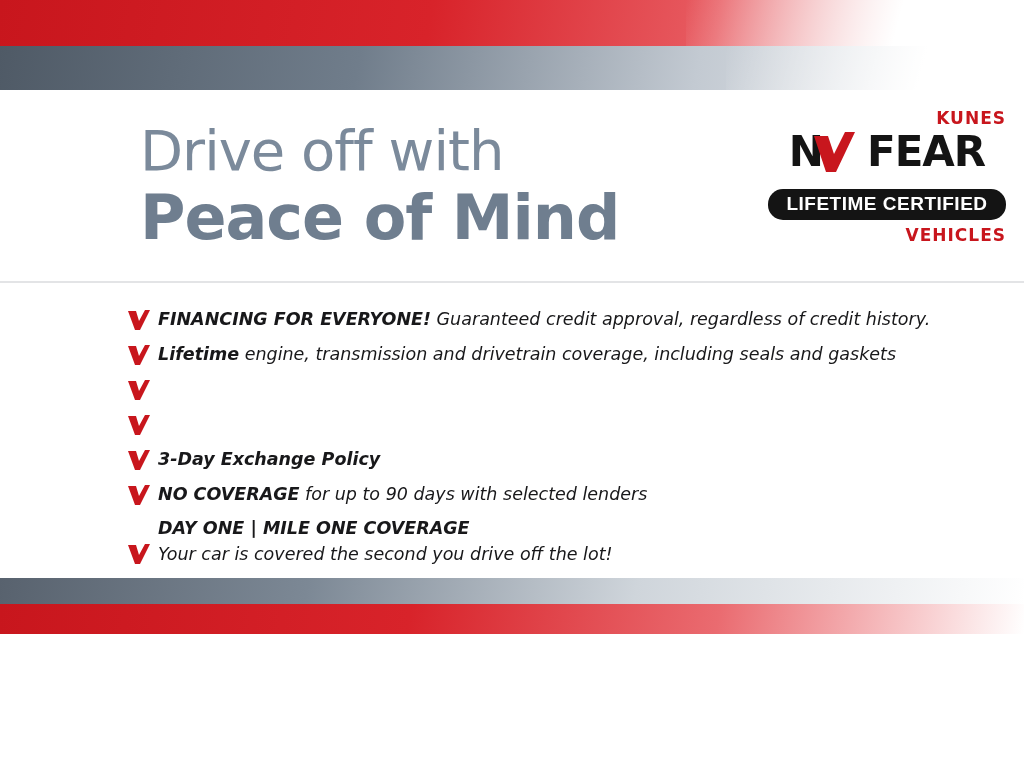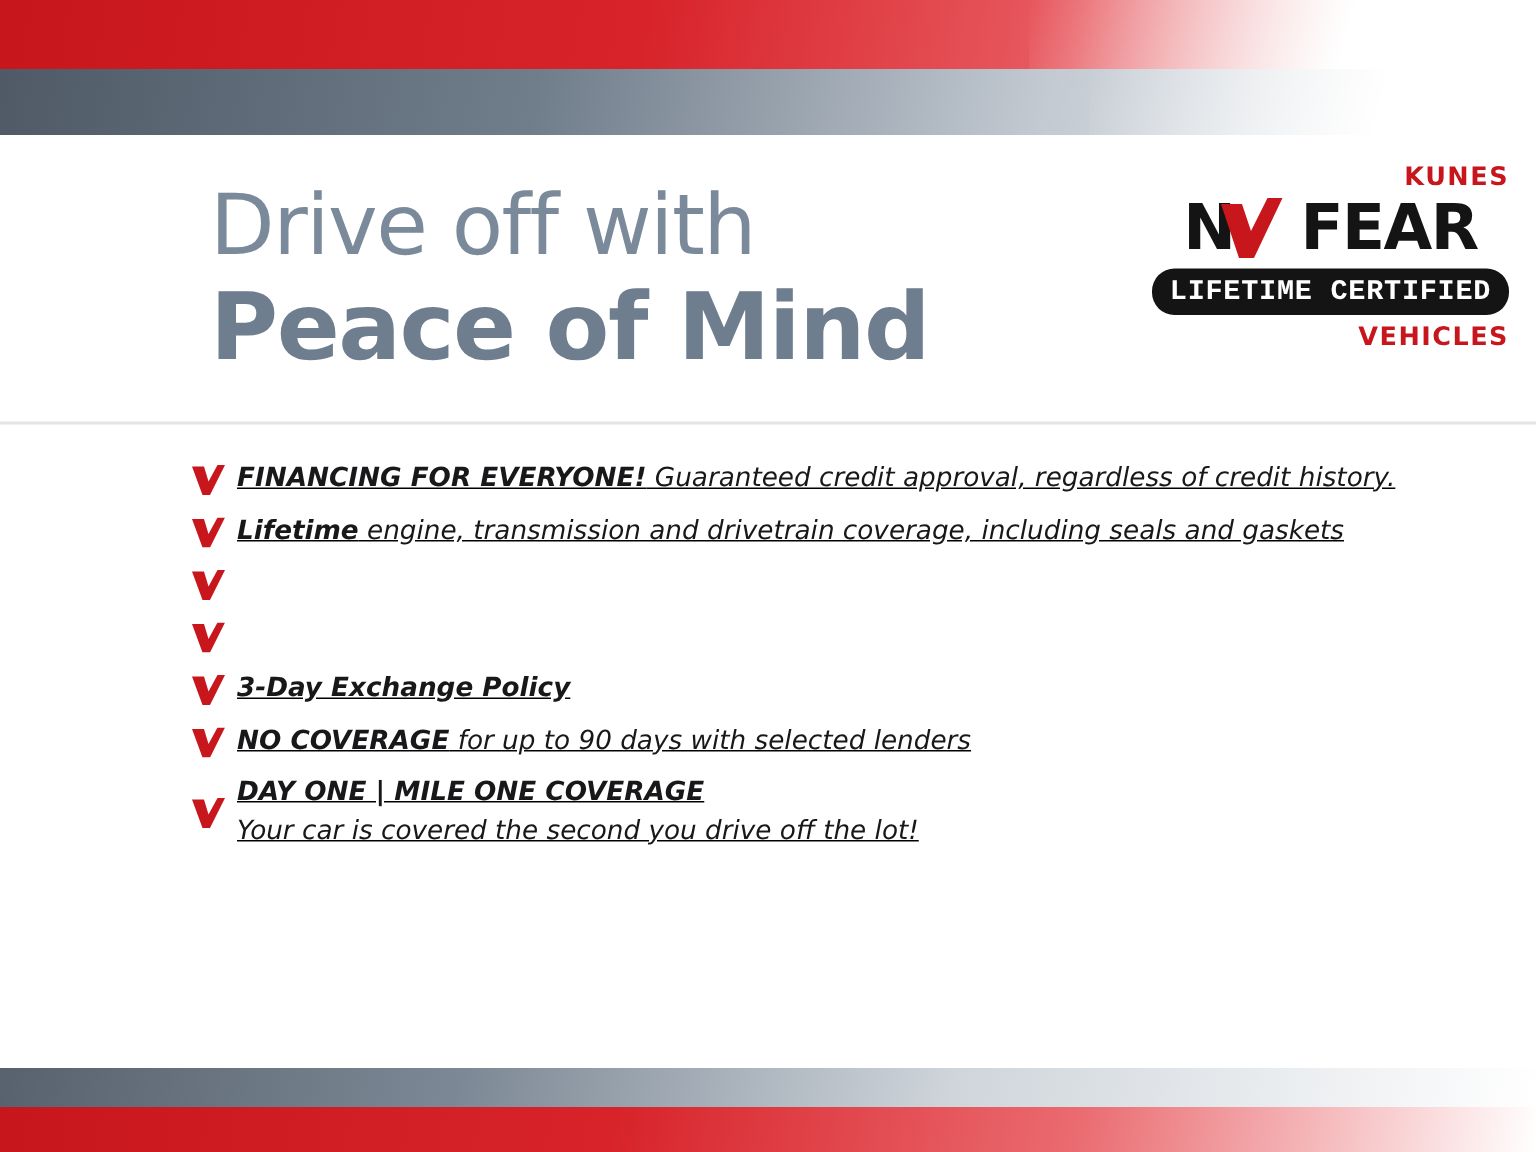--- a/index.html
+++ b/index.html
@@ -7,21 +7,21 @@
     width: 1024px;
     height: 768px;
     overflow: hidden;
     background: #ffffff;
     font-family: "Liberation Sans", sans-serif;
   }
 
   .poster {
     position: relative;
     width: 1024px;
-    height: 768px;
+    height: 634px;
     background: #ffffff;
     overflow: hidden;
   }
 
   
   .top-band {
     position: absolute;
     top: 0; left: 0;
     width: 1024px;
     height: 90px;
@@ -140,29 +140,29 @@
     text-align: center;
   }
   .logo-check {
     position: absolute;
     left: 44px; top: 2px;
     width: 44px; height: 40px;
   }
   .logo-lifetime {
     width: 238px;
     margin-left: auto;
-    margin-top: 5px;
+    margin-top: 15px;
     background: #141414;
     color: #ffffff;
     font-size: 19px;
     font-weight: bold;
     letter-spacing: 0.5px;
     text-align: center;
     padding: 4px 0 5px 0;
-    font-family: Liberation Mono, monospace;
+    font-family: Liberation Sans, sans-serif;
     border-radius: 15px;
   }
   .logo-vehicles {
     width: 238px;
     margin-left: auto;
     margin-top: 5px;
     font-size: 17px;
     font-weight: bold;
     color: #c8161d;
     letter-spacing: 1px;
@@ -171,23 +171,22 @@
   }
 
   
   .bullets {
     position: absolute;
     left: 128px; top: 308px;
     width: 820px;
   }
   .bullet {
     display: flex;
-    align-items: center;
+    align-items: flex-end;
     margin-bottom: 13px;
-    text-decoration: underline;
   }
   .bullet .tick {
     flex: 0 0 auto;
     width: 22px;
     height: 20px;
     margin-right: 8px;
     margin-top: 2px;
   }
   .bullet .text {
     font-size: 17.5px;

